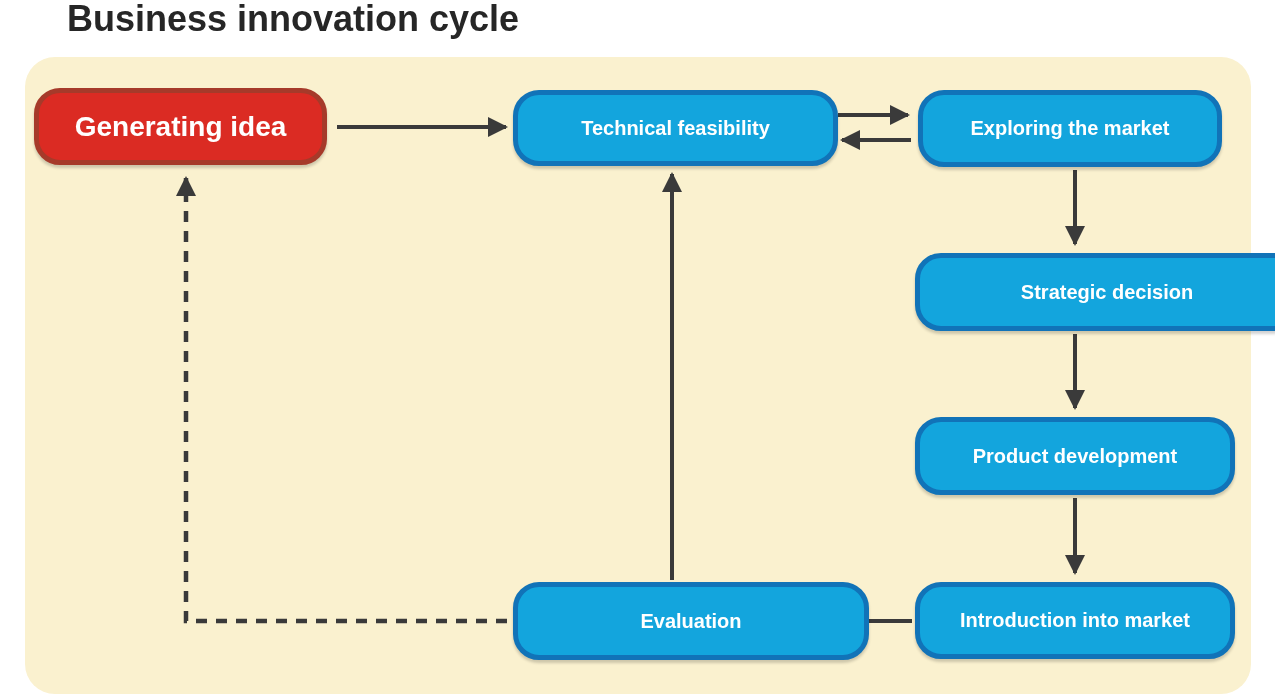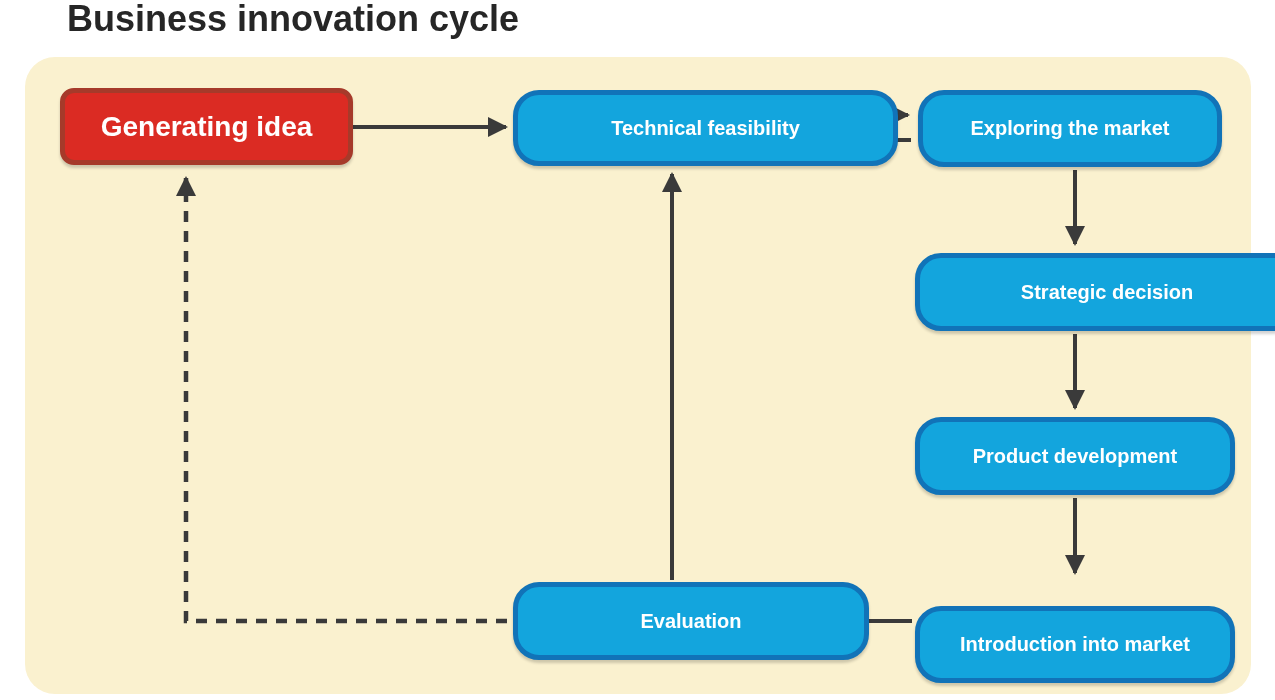--- a/index.html
+++ b/index.html
@@ -48,26 +48,26 @@
   .node.blue {
     background:var(--blue-fill);
     border:5px solid var(--blue-border);
     font-size:20px;
   }
   .node.red {
     background:var(--red-fill);
     border:5px solid var(--red-border);
     font-size:28px;
   }
-  .n-gen       { left:60px;  top:88px;  width:293px; height:77px;border-radius:14px; }
-  .n-tech      { left:513px; top:90px;  width:385px; height:76px;text-align:center; }
+  .n-gen       { left:34px;  top:88px;  width:293px; height:77px; }
+  .n-tech      { left:513px; top:90px;  width:325px; height:76px;text-align:center; }
   .n-explore   { left:918px; top:90px;  width:304px; height:77px; }
   .n-strategic { left:915px; top:253px; width:384px; height:78px; }
   .n-product   { left:915px; top:417px; width:320px; height:78px; }
-  .n-intro     { left:915px; top:582px; width:320px; height:77px;margin-top:24px; }
+  .n-intro     { left:915px; top:582px; width:320px; height:77px; }
   .n-eval      { left:513px; top:582px; width:356px; height:78px; }
 </style>
 </head>
 <body>
 
 <div class="title">Business innovation cycle</div>
 
 <div class="panel"></div>
 
 <svg class="edges" width="1275" height="700" viewBox="0 0 1275 700" aria-hidden="true">

